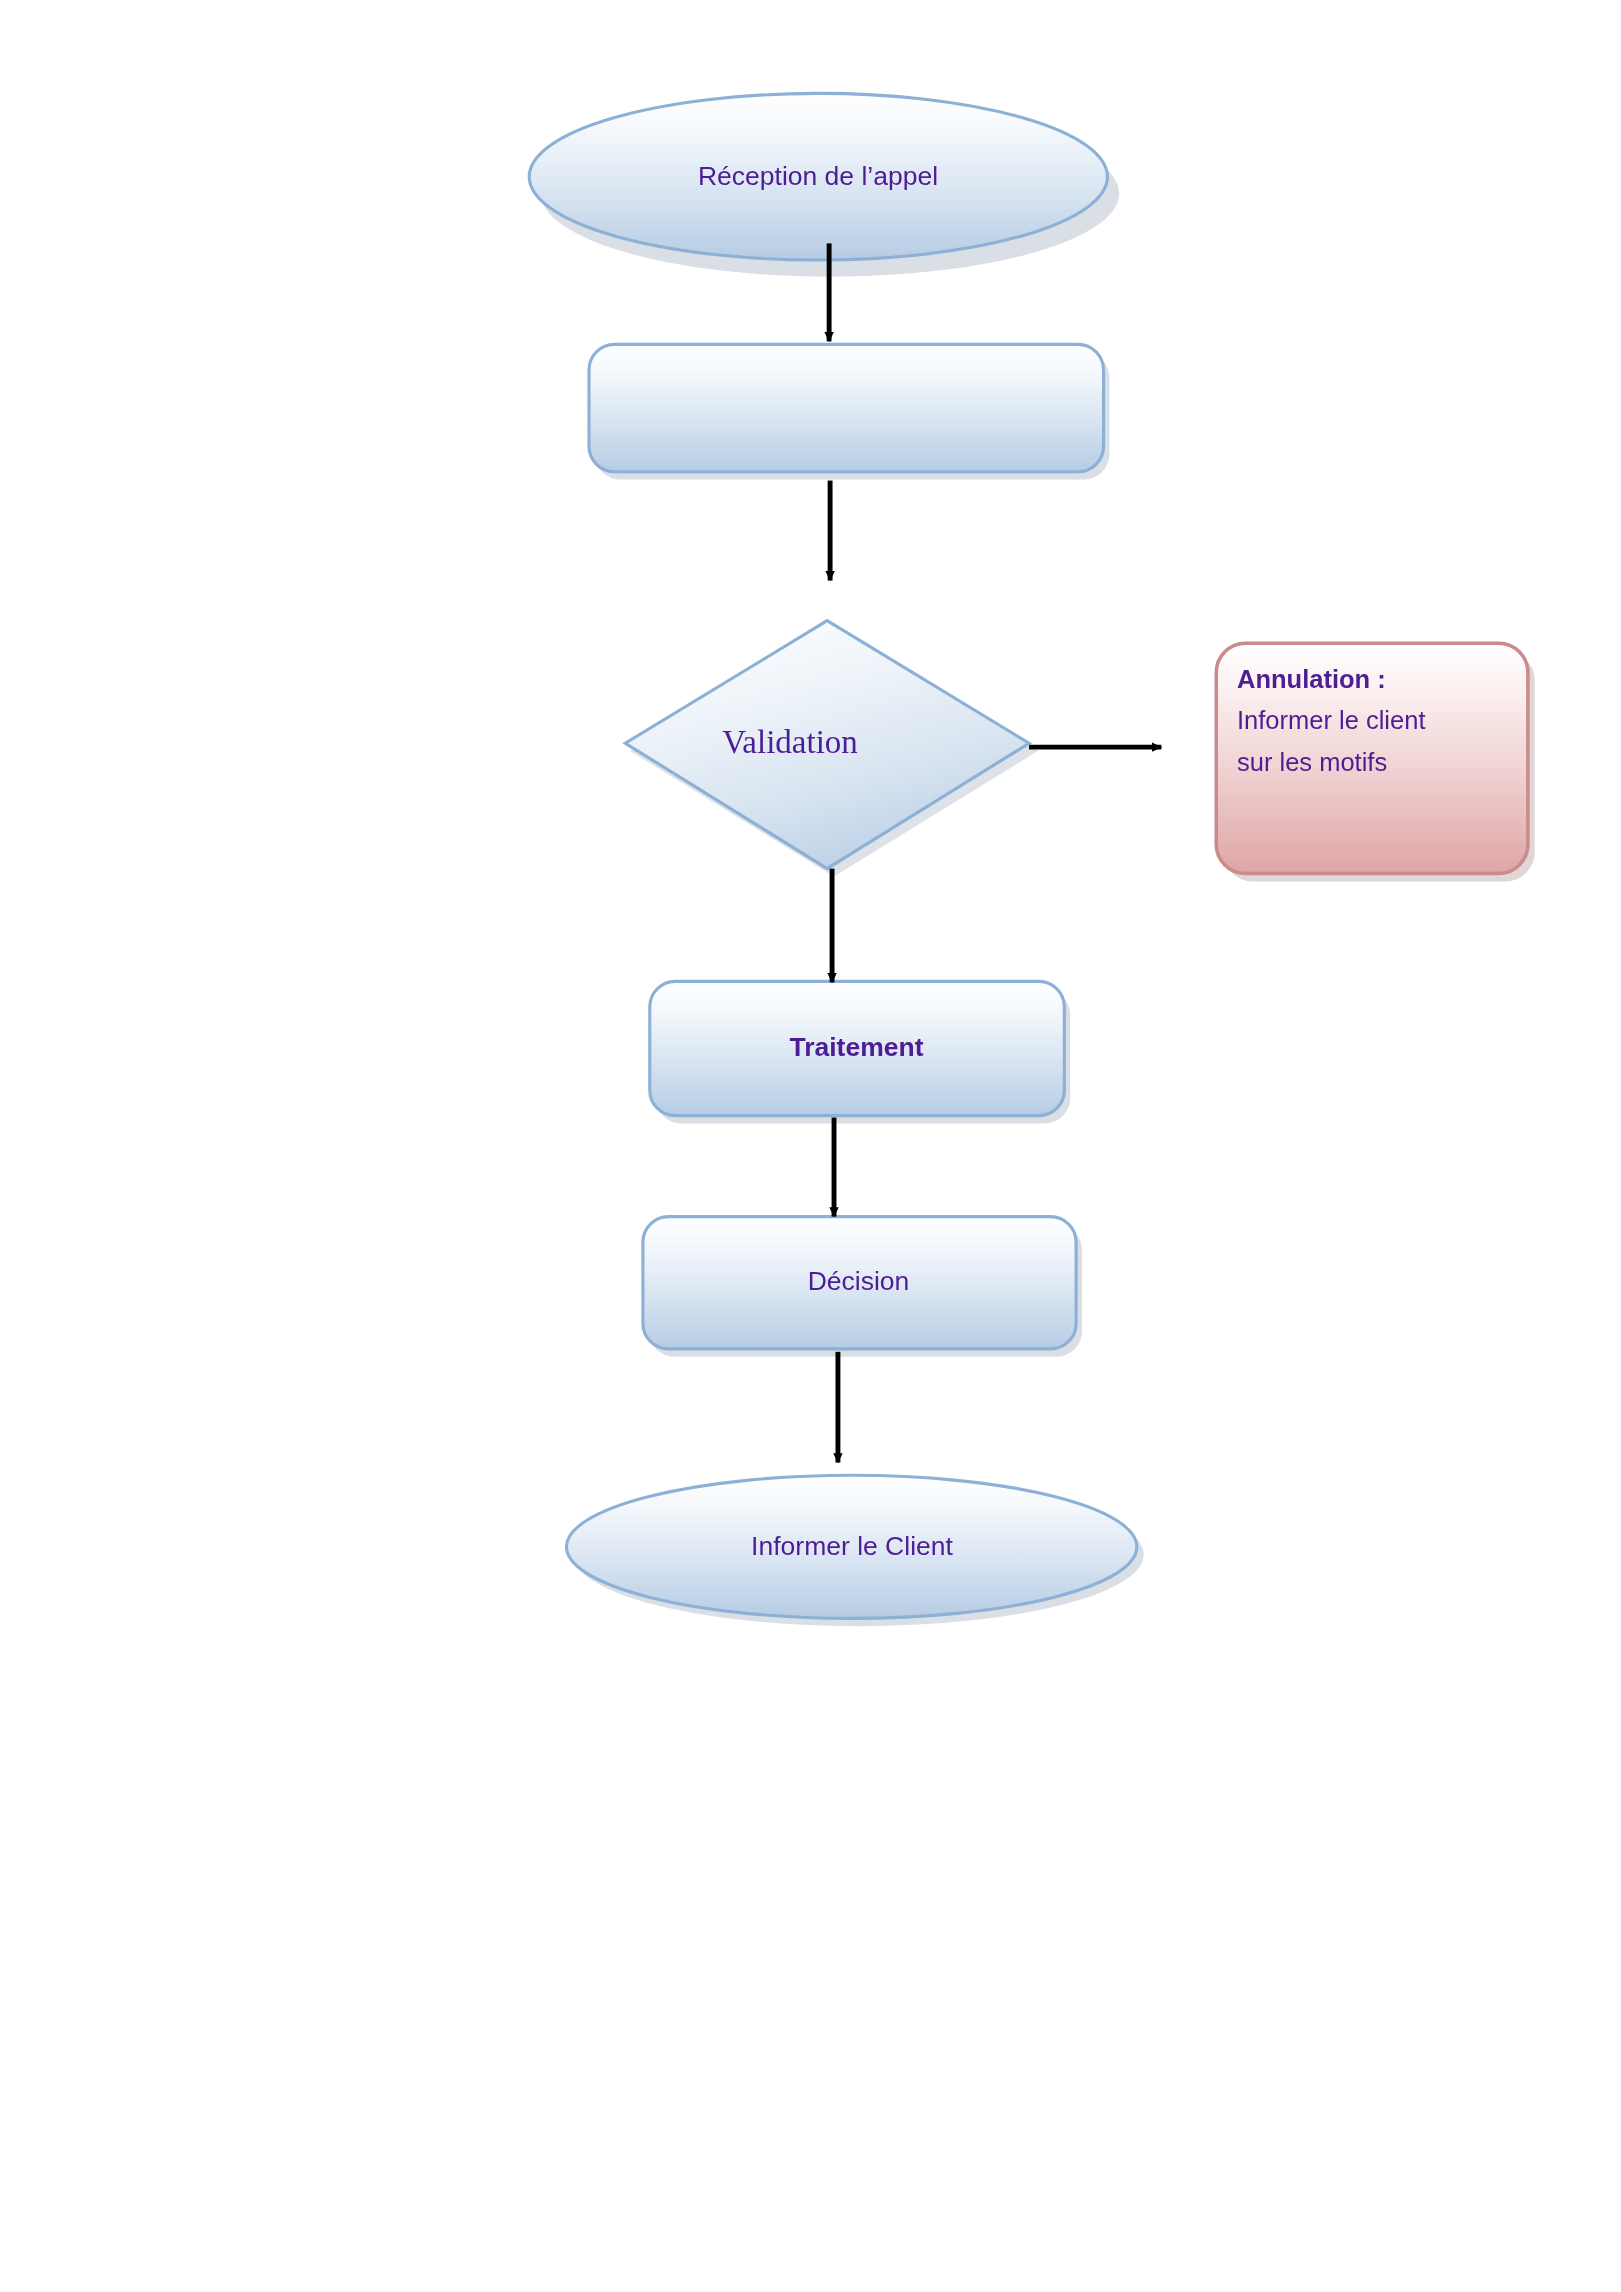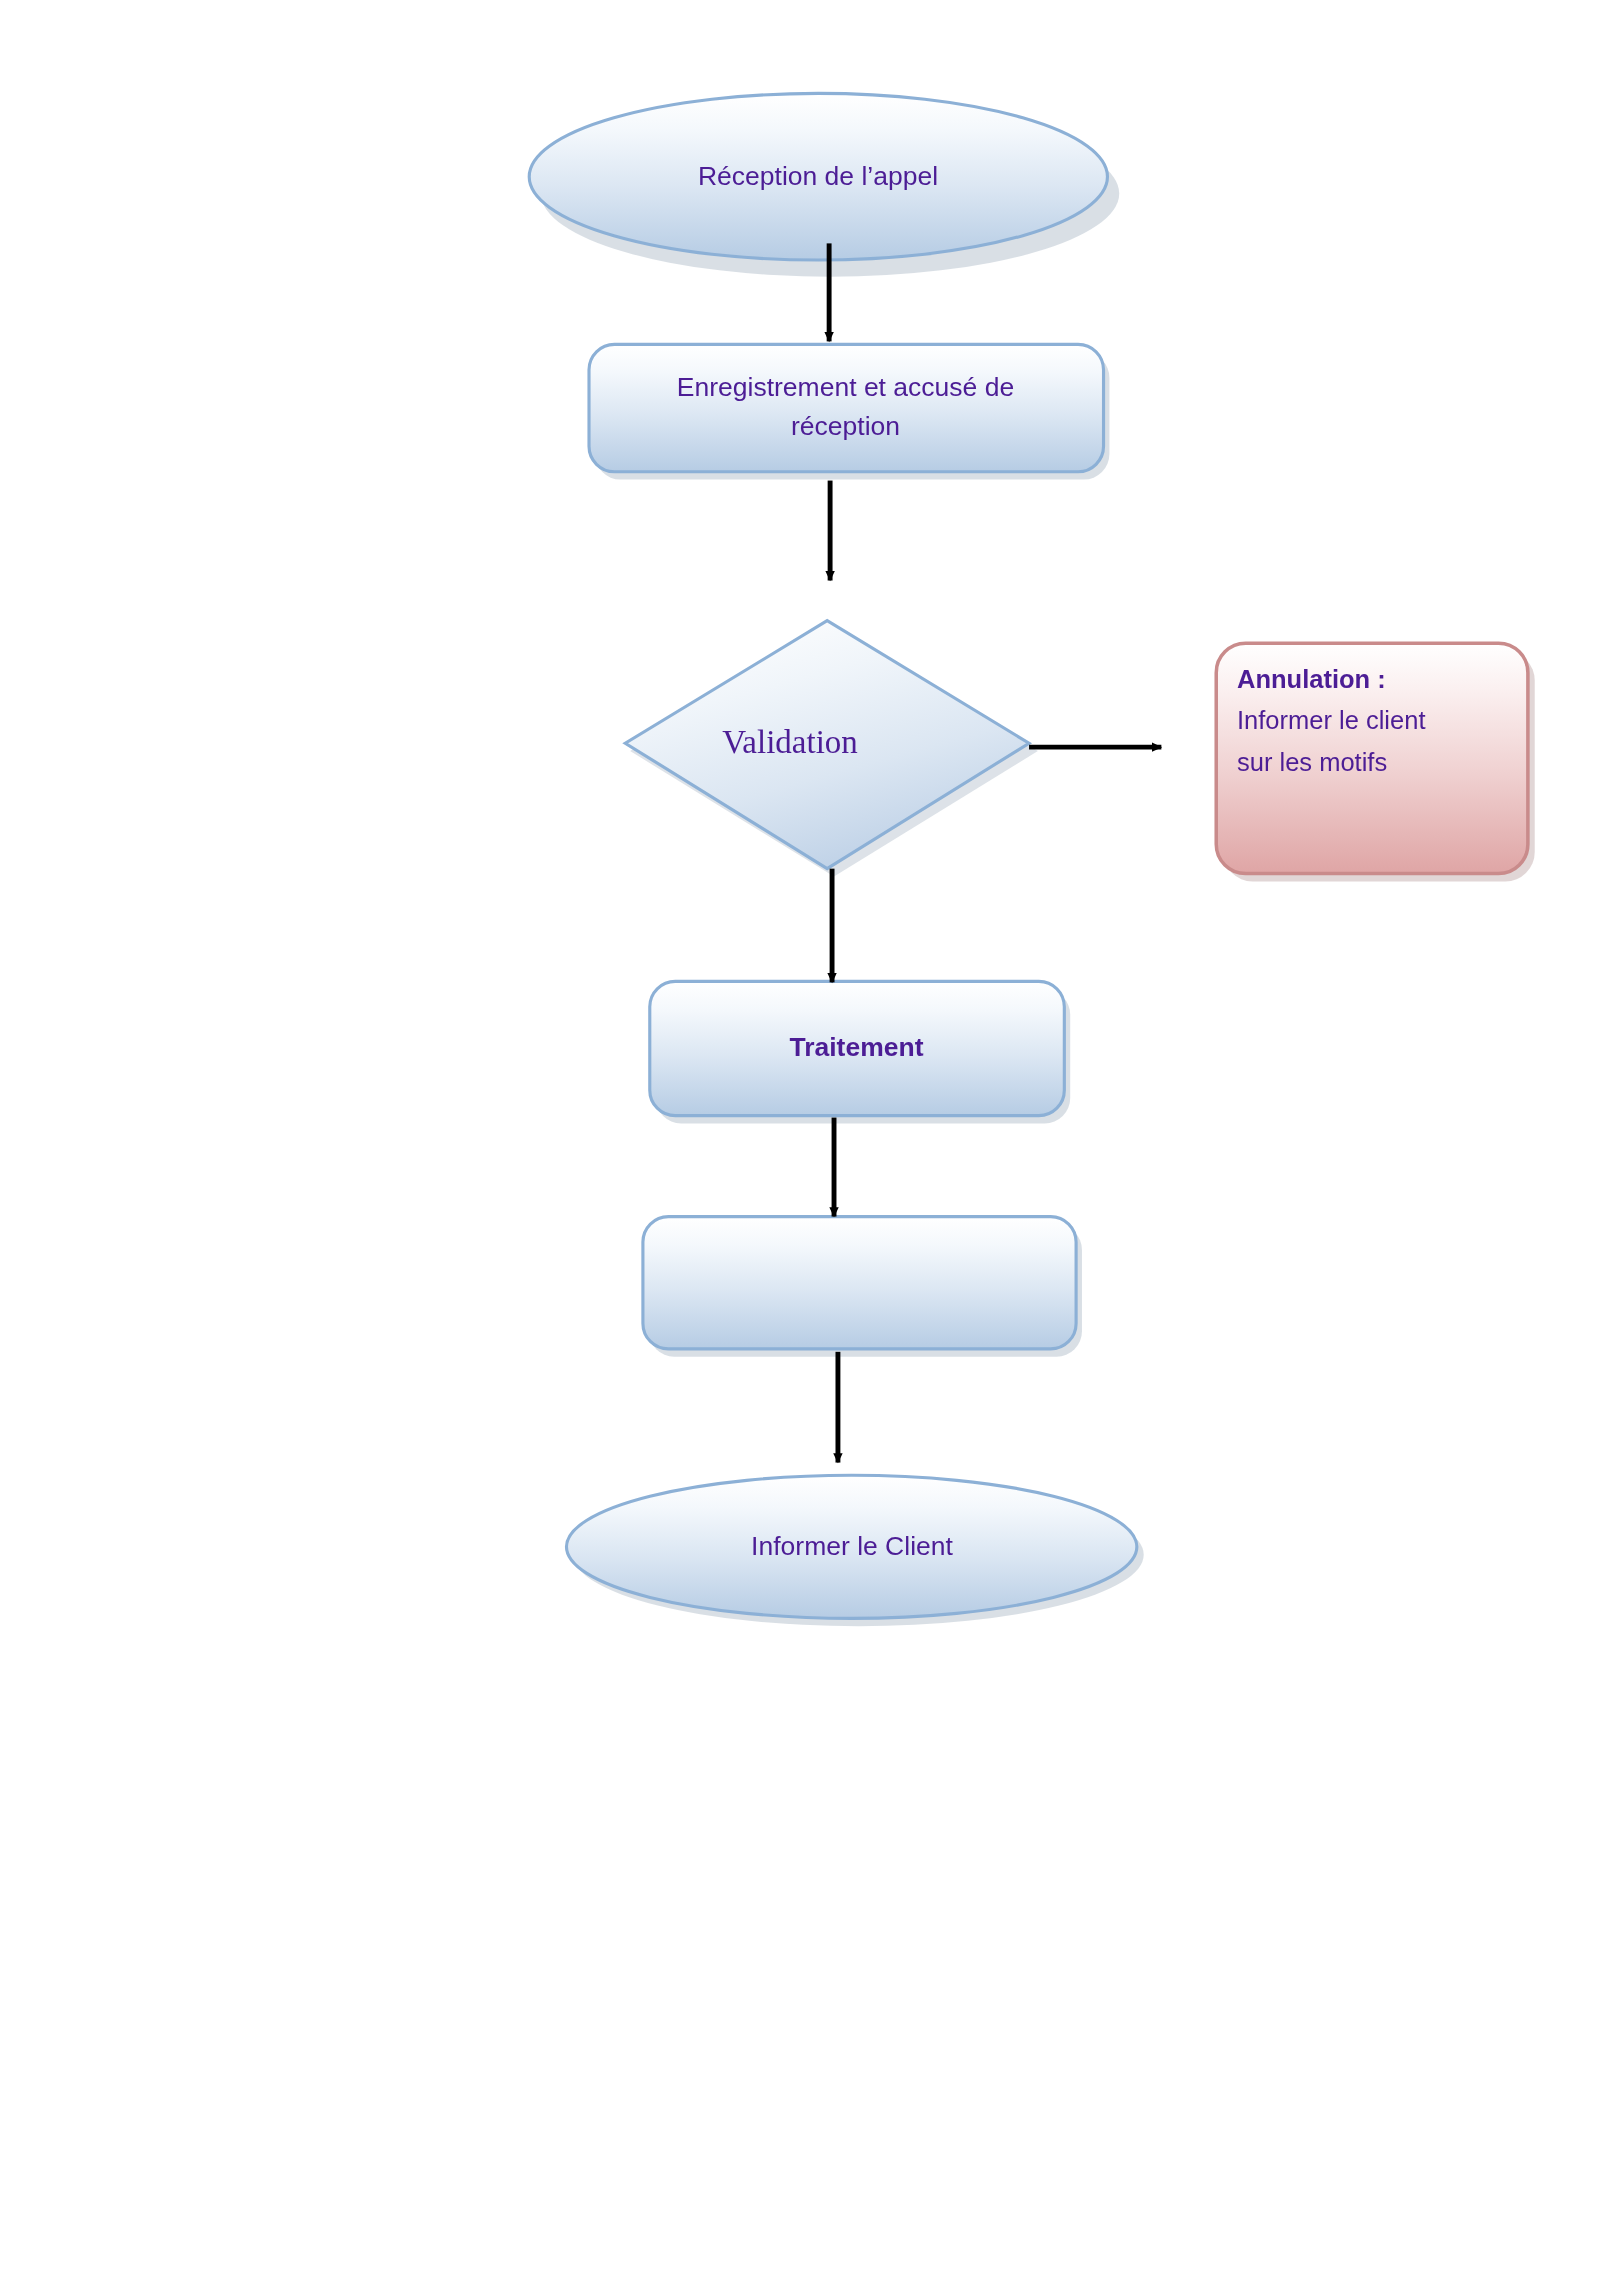--- a/index.html
+++ b/index.html
@@ -140,34 +140,29 @@
       <line x1="847" y1="490" x2="847" y2="592" stroke-width="5" marker-end="url(#arrowhead)"></line>
       <line x1="1050" y1="762" x2="1185" y2="762" stroke-width="5" marker-end="url(#arrowhead)"></line>
       <line x1="849" y1="886" x2="849" y2="1002" stroke-width="5" marker-end="url(#arrowhead)"></line>
       <line x1="851" y1="1140" x2="851" y2="1241" stroke-width="5" marker-end="url(#arrowhead)"></line>
       <line x1="855" y1="1379" x2="855" y2="1492" stroke-width="5" marker-end="url(#arrowhead)"></line>
     </g>
   </svg>
 
   <div class="node-label label-ellipse-start">Réception de l’appel</div>
 
-  <div class="node-label label-proc-register">
-    <div>
-      <span class="lbl-line">Enregistrement et accusé de</span>
-      <span class="lbl-line">réception</span>
-    </div>
-  </div>
 
   <div class="node-label label-decision-validation">Validation</div>
 
   <div class="node-label label-annulation">
     <span class="bold-line">Annulation :</span>
     <span class="plain-line">Informer le client</span>
     <span class="plain-line">sur les motifs</span>
   </div>
 
   <div class="node-label label-proc-traitement">Traitement</div>
 
+  <div class="node-label label-proc-decision">Décision</div>
 
   <div class="node-label label-ellipse-end">Informer le Client</div>
 
 </div>
 
 
 </body></html>

